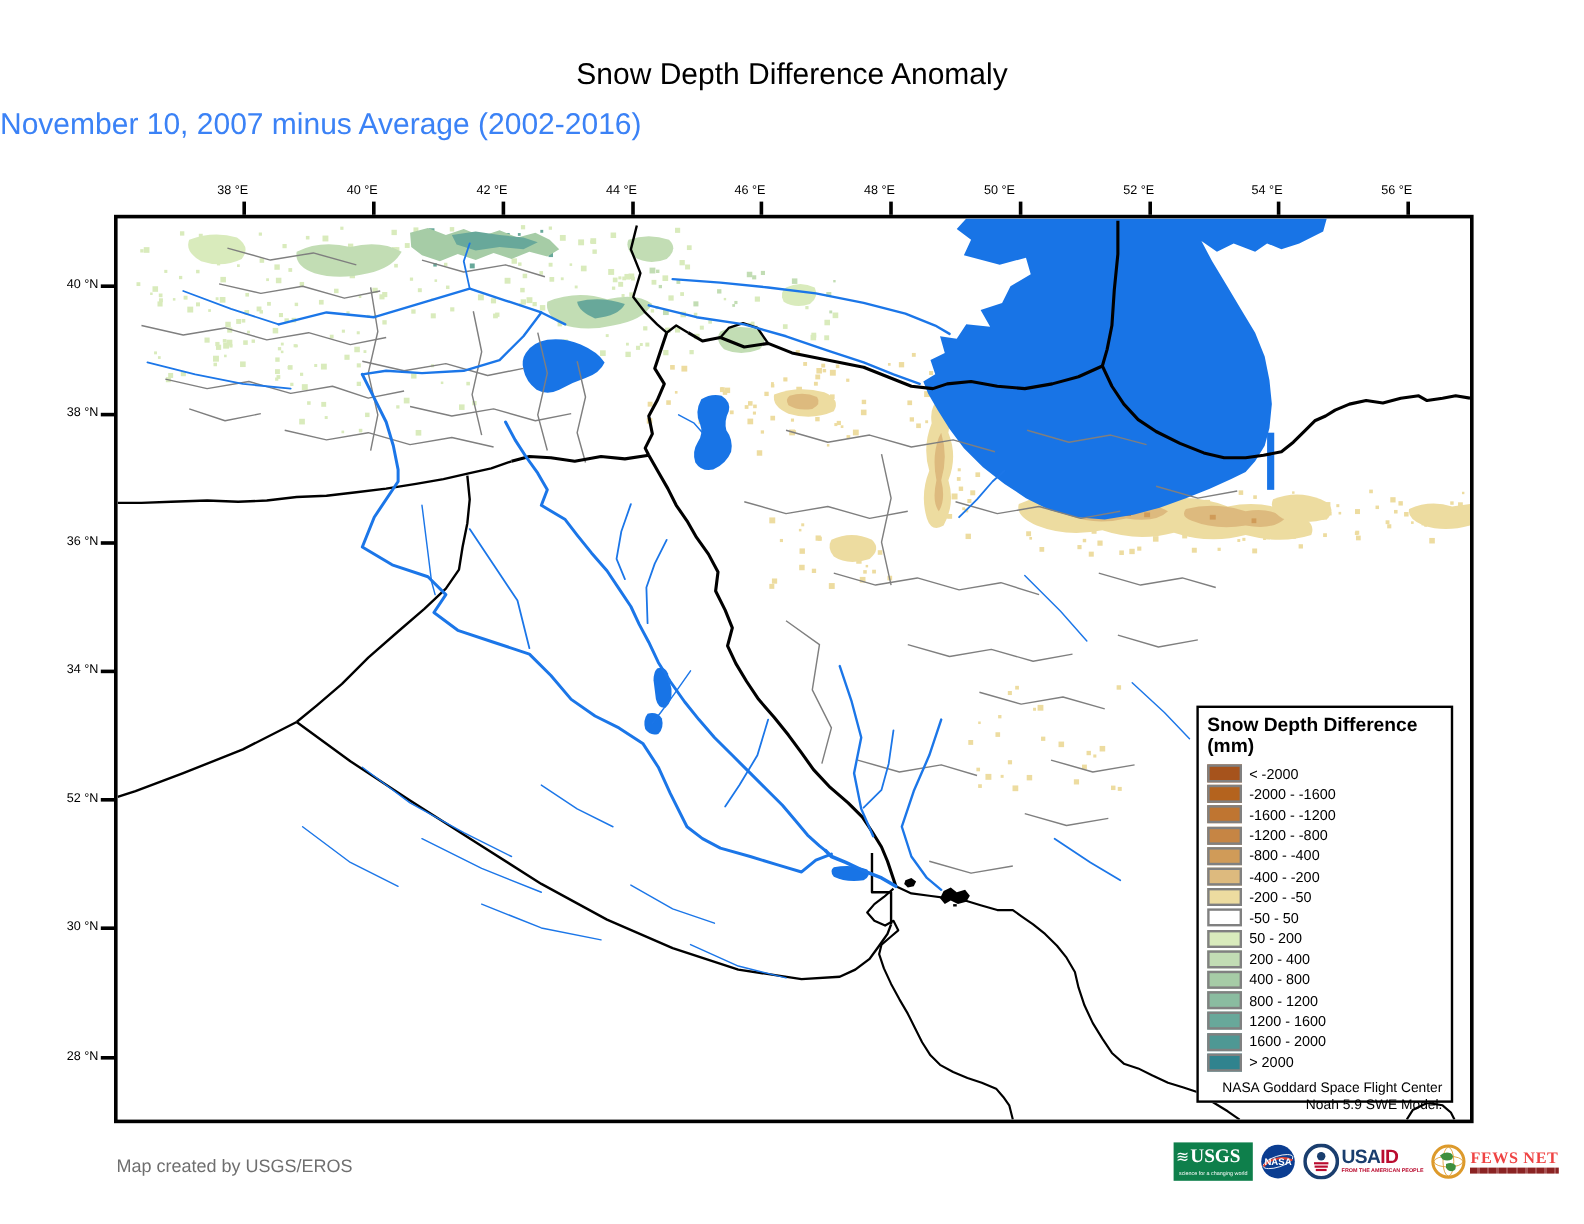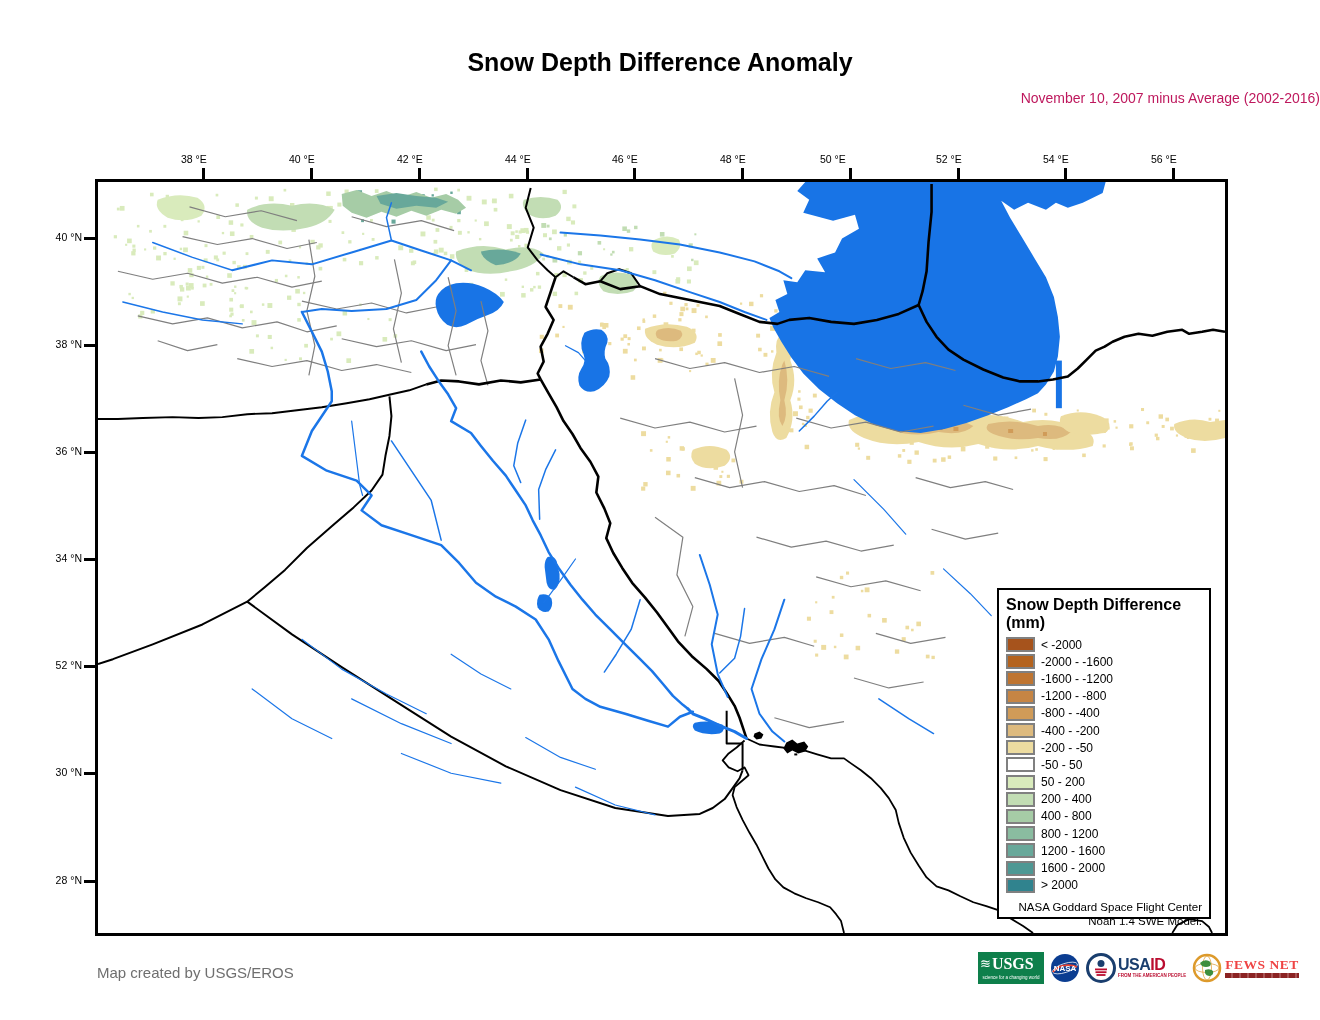--- a/index.html
+++ b/index.html
@@ -1,21 +1,21 @@
 <!DOCTYPE html>
 <html style="--water: #1874E6; --river: #1B76E8; --cborder: #000000; --admin: #7F7F7F; --n4: #C68544; --n5: #D09B58; --n6: #DDBA7E; --n7: #EDDCA0; --p1: #D9EBBC; --p2: #C2DDB4; --p3: #A6CCA6; --p5: #68A89A; --p6: #4E9894;"><head>
 <meta charset="utf-8">
 <style>
   html,body{margin:0;padding:0;background:#fff;width:1320px;height:1020px;overflow:hidden;
     font-family:"Liberation Sans", sans-serif;}
   #page{position:relative;width:1320px;height:1020px;background:#fff;}
   #title{position:absolute;top:48px;left:0;width:1320px;text-align:center;
-    font-size:25px;font-weight:bold;color:#000;}
-  #subtitle{position:absolute;top:90px;left:0;width:1320px;text-align:right;
-    font-size:14px;color:#be185d;}
+    font-size:25px;font-weight:normal;color:#000;}
+  #subtitle{position:absolute;top:90px;left:0;width:1320px;text-align:left;
+    font-size:25px;color:#3b82f6;}
   #map-frame{position:absolute;left:95px;top:179px;width:1133px;height:757px;
     border:3px solid #000;box-sizing:border-box;background:#fff;}
   #map-svg{position:absolute;left:0;top:0;width:100%;height:100%;}
   .tick-top{position:absolute;width:3px;height:12px;background:#000;}
   .tick-left{position:absolute;width:13px;height:3px;background:#000;}
   .lon-label{position:absolute;width:44px;text-align:left;font-size:10.5px;color:#000;}
   .lat-label{position:absolute;width:46px;text-align:right;font-size:10.5px;color:#000;}
   #legend{position:absolute;left:997px;top:588px;width:214px;height:331px;background:#fff;
     border:2px solid #000;box-sizing:border-box;padding:6px 7px;z-index:5;}
   #legend-title{font-size:16px;font-weight:bold;margin-bottom:4px;}
@@ -791,21 +791,21 @@
           <span class="swatch" style="background: rgb(78, 152, 148);"></span>
           <span class="legend-label">1600 - 2000</span>
         </div>
         <div class="legend-row">
           <span class="swatch" style="background: rgb(48, 131, 142);"></span>
           <span class="legend-label">&gt; 2000</span>
         </div>
       </div>
     <div id="legend-src">
       <div>NASA Goddard Space Flight Center</div>
-      <div>Noah 1.4 SWE Model.</div>
+      <div>Noah 5.9 SWE Model.</div>
     </div>
   </div>
 
   <div id="credit">Map created by USGS/EROS</div>
 
   <div id="logos">
     <div id="usgs-logo">
       <div id="usgs-main">
         <span id="usgs-waves">≋</span>
         <span id="usgs-text">USGS</span>

